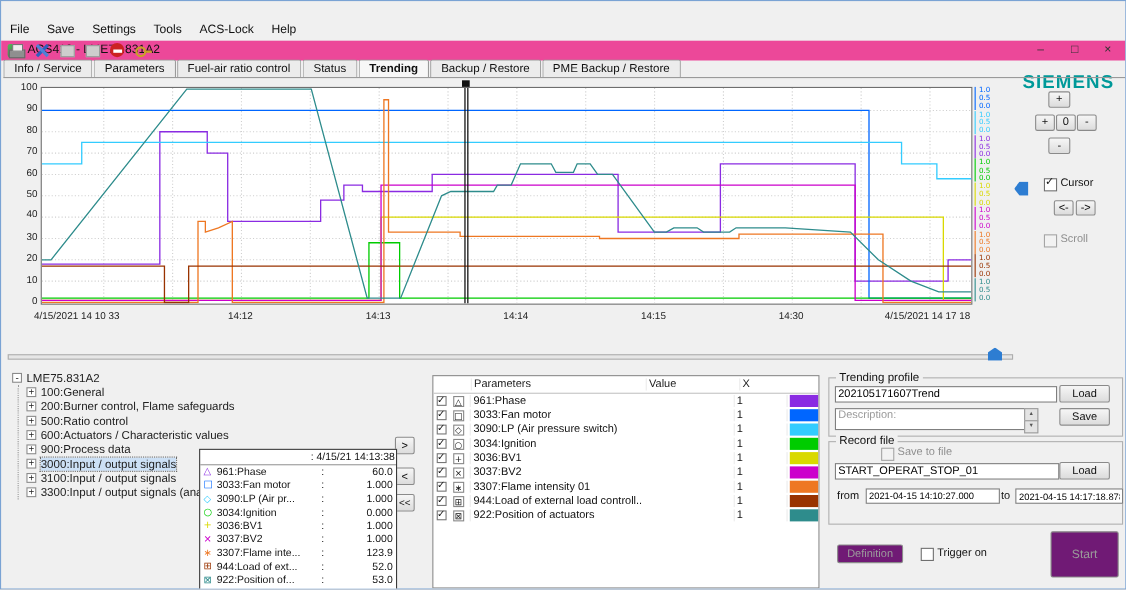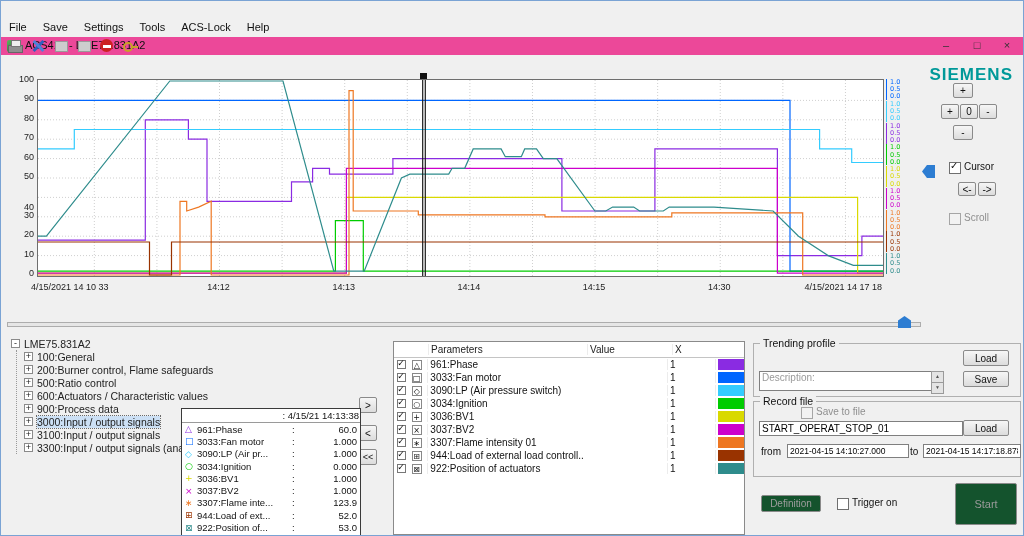--- a/index.html
+++ b/index.html
@@ -43,21 +43,21 @@
   #xlabels{position:absolute;left:0;top:0;}
   .xlab{position:absolute;top:281px;font-size:9px;color:#222;white-space:nowrap;}
   .xlab.center{transform:translateX(-50%);}
   .xlab.end{transform:translateX(-100%);}
   #right-axes{position:absolute;left:885px;top:78px;width:34px;height:196px;}
   .raxis{position:absolute;left:0;width:32px;height:21px;padding-left:3px;box-sizing:border-box;}
   .ralab{font-size:6.5px;line-height:7.2px;font-family:"DejaVu Sans",sans-serif;}
   
   .btn{position:absolute;background:linear-gradient(#f6f6f6,#dcdcdc);border:1px solid #8a8a8a;border-radius:2px;
        text-align:center;font-size:10px;color:#111;line-height:13px;padding:0;font-family:inherit;}
-  .btn.disabled{color:#9c9c9c;background:#14532d;}
+  .btn.disabled{color:#9c9c9c;background:#701a75;}
   #zoom-up{left:952px;top:82px;width:20px;height:15px;}
   #zoom-hplus{left:940px;top:103px;width:18px;height:15px;}
   #zoom-hzero{left:959px;top:103px;width:18px;height:15px;}
   #zoom-hminus{left:978px;top:103px;width:18px;height:15px;}
   #zoom-down{left:952px;top:124px;width:20px;height:15px;}
   .cbx{position:absolute;width:10px;height:10px;border:1px solid #6f6f6f;background:#fff;}
   .cbx.checked::after{content:"✓";position:absolute;left:0;top:-3px;font-size:10px;color:#111;}
   .cbx.gray{border-color:#a5a5a5;background:#f2f2f2;}
   #cursor-cb{left:948px;top:161px;}
   #cursor-label{position:absolute;left:963px;top:160px;font-size:10px;}
@@ -157,29 +157,30 @@
     </div>
   <div id="toolbar">
       <div class="tbicon tb-print"></div>
       <div class="tbicon tb-tools"></div>
       <div class="tbicon tb-gray"></div>
       <div class="tbicon tb-gray"></div>
       <div class="tbicon tb-stop"></div>
       <div class="tbicon tb-key"></div>
     </div>
   <div id="brand" style="color: rgb(0, 153, 153);">SIEMENS</div>
+  <div id="tabstrip"><div class="tab">Info / Service</div><div class="tab">Parameters</div><div class="tab">Fuel-air ratio control</div><div class="tab">Status</div><div class="tab active">Trending</div><div class="tab">Backup / Restore</div><div class="tab">PME Backup / Restore</div></div>
 
   <div id="ylabels">
       <div class="ylab" style="top: 73px;">100</div>
       <div class="ylab" style="top: 92.4px;">90</div>
       <div class="ylab" style="top: 111.8px;">80</div>
       <div class="ylab" style="top: 131.2px;">70</div>
       <div class="ylab" style="top: 150.6px;">60</div>
       <div class="ylab" style="top: 170px;">50</div>
-      <div class="ylab" style="top: 201px;">40</div>
+      <div class="ylab" style="top: 188px;">40</div>
       <div class="ylab" style="top: 208.8px;">30</div>
       <div class="ylab" style="top: 228.2px;">20</div>
       <div class="ylab" style="top: 247.6px;">10</div>
       <div class="ylab" style="top: 267px;">0</div>
     </div>
   <div id="plot">
     <svg id="plotsvg" width="845" height="196" viewBox="0 0 845 196">
         <line x1="0" y1="175.6" x2="845" y2="175.6" stroke="#cfcfcf" stroke-dasharray="1,2" stroke-width="1"></line>
         <line x1="0" y1="156.2" x2="845" y2="156.2" stroke="#cfcfcf" stroke-dasharray="1,2" stroke-width="1"></line>
         <line x1="0" y1="136.79999999999998" x2="845" y2="136.79999999999998" stroke="#cfcfcf" stroke-dasharray="1,2" stroke-width="1"></line>
@@ -528,20 +529,21 @@
           <div class="pt-sw">
             <div class="swatch" style="background: rgb(46, 140, 140);"></div>
           </div>
         </div>
       </div>
   </div>
 
   <div class="grp" id="grp-profile">
     <div class="grp-title">Trending profile</div>
   </div>
+  <input class="tin" id="profile-input" readonly="" value="202105171607Trend" style="">
   <button class="btn" id="profile-load">Load</button>
   <textarea class="tin" id="desc-box" readonly="" placeholder="Description:" style=""></textarea>
   <div class="spin" id="desc-spin-up">▲</div>
   <div class="spin" id="desc-spin-down">▼</div>
   <button class="btn" id="profile-save">Save</button>
 
   <div class="grp" id="grp-record">
     <div class="grp-title">Record file</div>
   </div>
   <span class="cbx gray" id="save-to-file-cb"></span>

